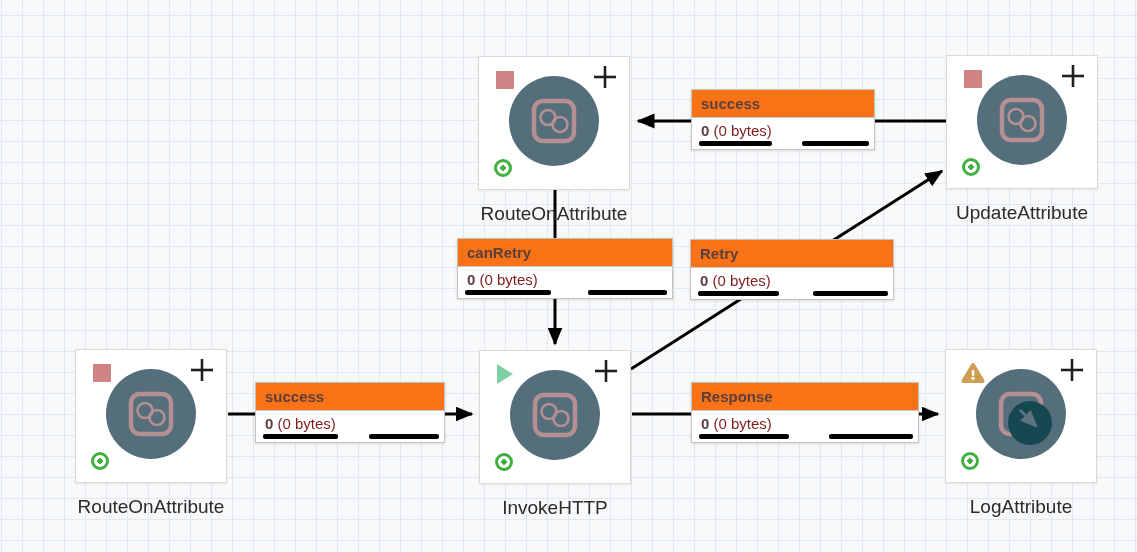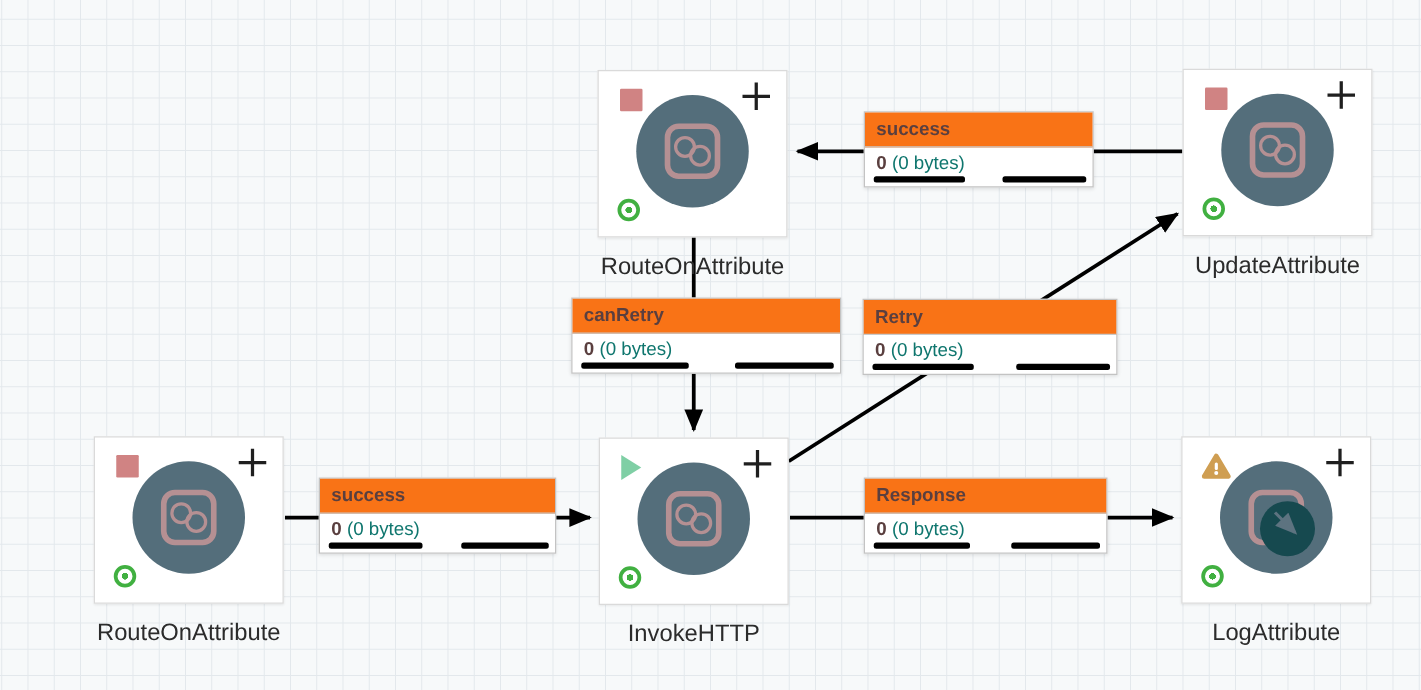--- a/index.html
+++ b/index.html
@@ -33,21 +33,21 @@
     border-bottom:1px solid #c9c9c9;
     white-space:nowrap; overflow:hidden;
   }
   .clbody {
     height:31px; line-height:25px;
     padding:0 9px;
     font-size:15px;
     white-space:nowrap;
   }
   .clbody .cnt { font-weight:bold; color:#5a3f3f; }
-  .clbody .sz  { color:#0f766e; }
+  .clbody .sz  { color:#7f1d1d; }
   .qbar {
     position:absolute; bottom:3px; height:5px;
     background:#000; border-radius:2px;
   }
   .qbarL { left:7px;  width:40%; }
   .qbarR { right:5px; width:37%; }
 
   
   .proc {
     position:absolute; z-index:3;
@@ -149,21 +149,21 @@
 <div class="clabel" style="left:255px; top:382px; width:190px; height:61px">
   <div class="clhead">success</div>
   <div class="clbody">
     <span class="cnt">0</span>
     <span class="sz">(0 bytes)</span>
   </div>
   <span class="qbar qbarL"></span>
   <span class="qbar qbarR"></span>
 </div>
 
-<div class="clabel" style="left:691px; top:382px; width:195px; height:61px">
+<div class="clabel" style="left:691px; top:382px; width:228px; height:61px">
   <div class="clhead">Response</div>
   <div class="clbody">
     <span class="cnt">0</span>
     <span class="sz">(0 bytes)</span>
   </div>
   <span class="qbar qbarL"></span>
   <span class="qbar qbarR"></span>
 </div>
 
 <div class="proc" style="left:75px; top:349px">

